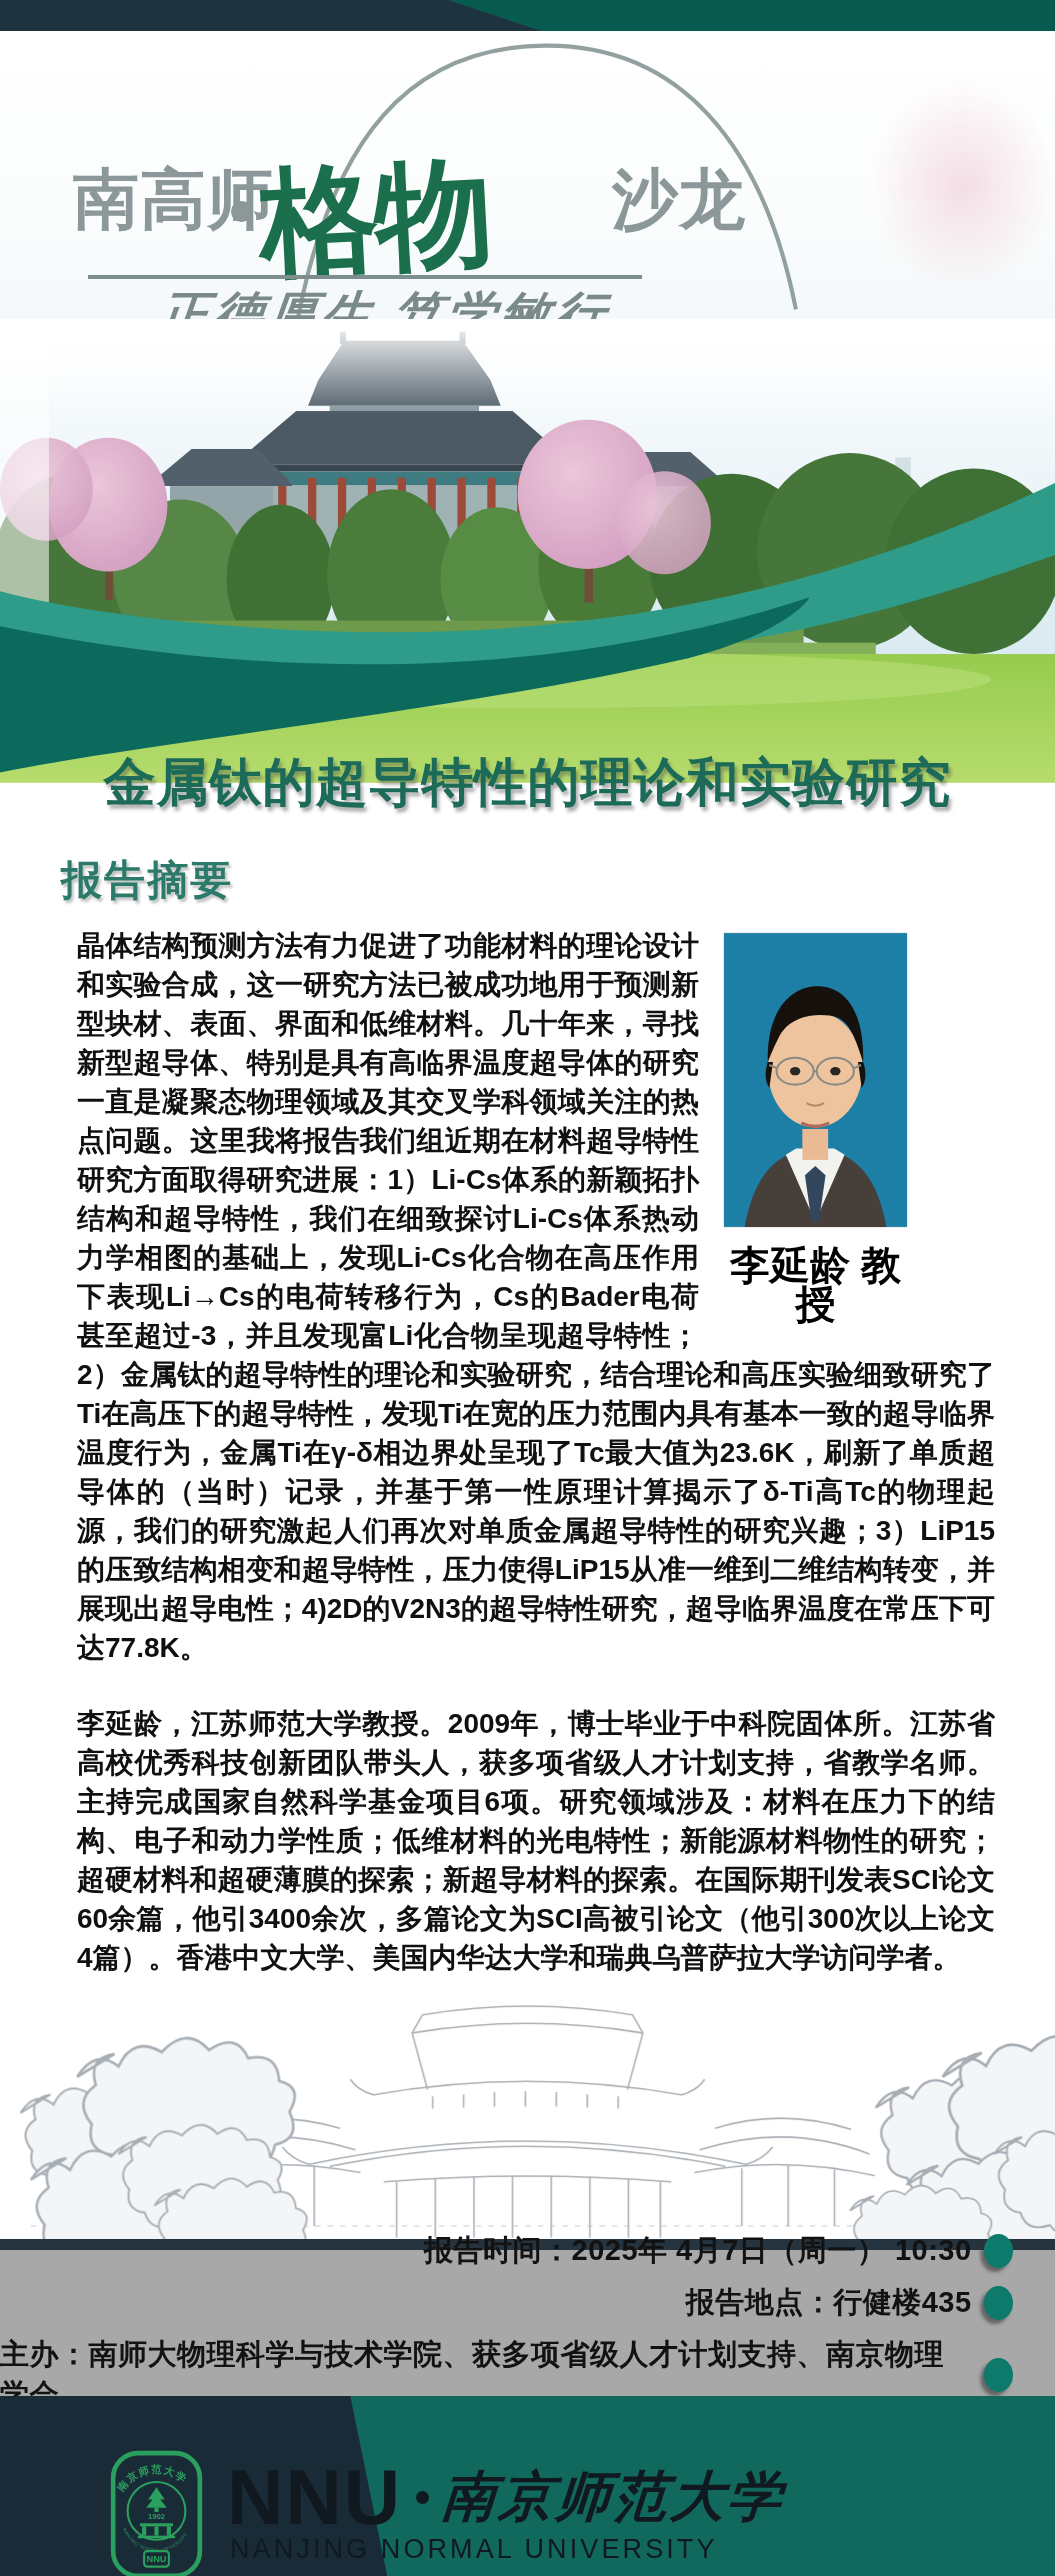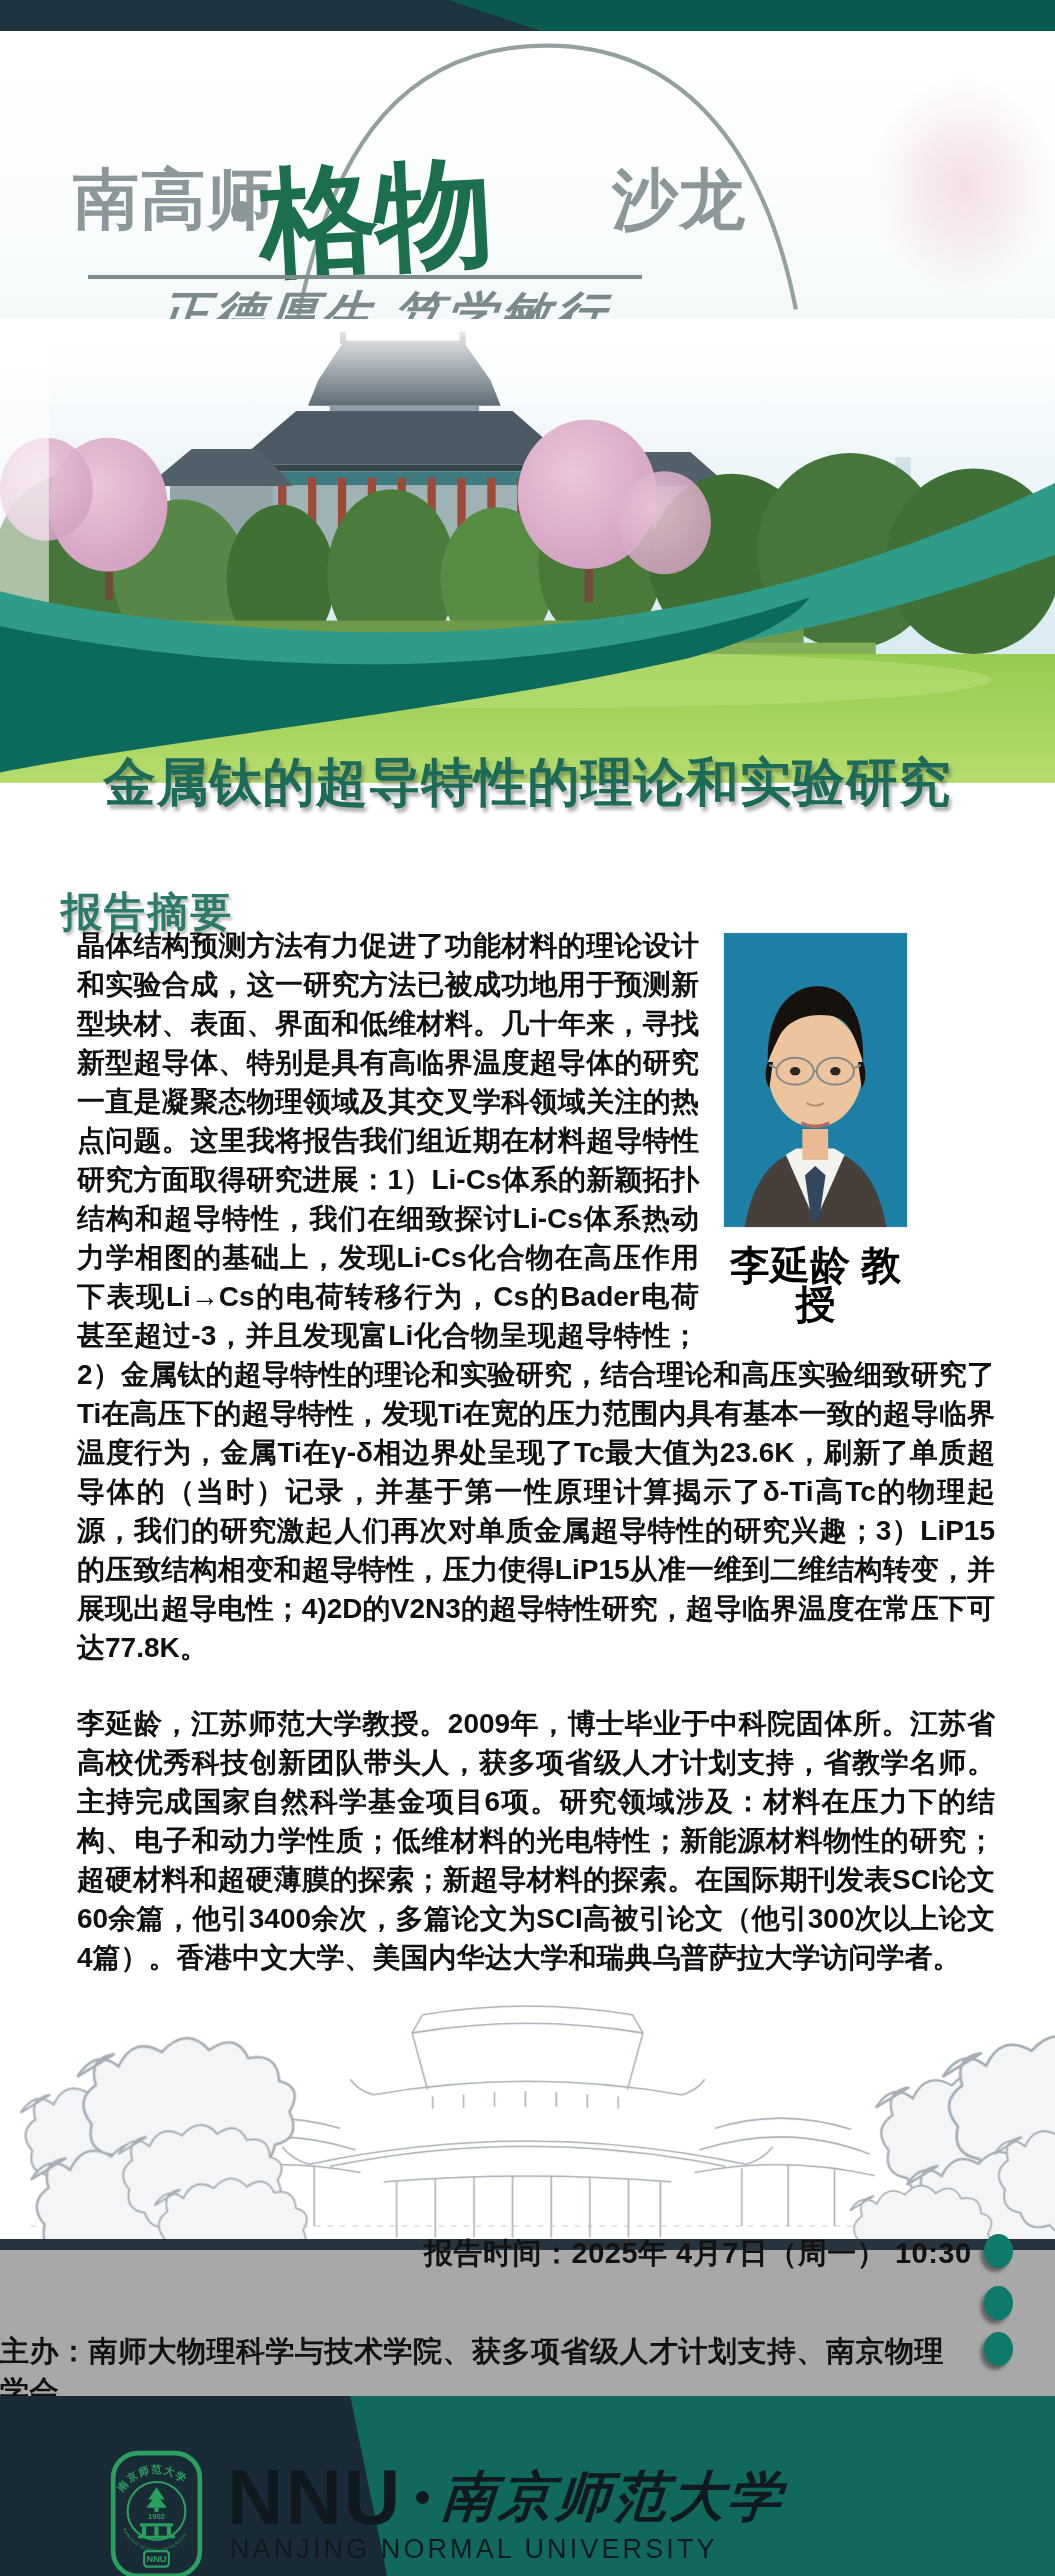--- a/index.html
+++ b/index.html
@@ -33,39 +33,39 @@
     background:radial-gradient(closest-side,rgba(238,196,210,.55),rgba(238,196,210,0));}
   
   .scene{position:absolute;left:0;top:319px;width:1055px;height:464px;}
   
   .title{position:absolute;left:0;top:748px;width:1055px;text-align:center;
     font-size:52px;font-weight:900;color:#1c6a58;letter-spacing:1px;
     text-shadow:2.6px 3.6px 3.6px rgba(70,70,70,.45);}
   
   .sec-heading{position:absolute;font-size:41px;font-weight:700;color:#2c7b6a;
     text-shadow:2.1px 2.6px 2.6px rgba(80,80,80,.35);letter-spacing:2.1px;}
-  #abstract-heading{left:61px;top:853px;margin-top:32px;}
+  #abstract-heading{left:61px;top:853px;}
   #bio-heading{left:61px;top:1620px;}
   .body-text{position:absolute;left:77px;width:918px;font-size:28px;line-height:39px;
     font-weight:700;color:#101010;text-align:justify;}
   #abstract-body{top:926px;height:670px;}
   #bio-body{top:1704px;height:289px;}
   .photo-float{float:right;width:296px;height:393px;}
   .portrait-box{margin:7.2px 89px 0 25px;width:183px;height:294px;box-shadow:0 0 0 0.5px #d8d8d8;}
   .portrait-box svg{display:block;}
   .speaker-caption{width:183px;margin:18.5px 0 0 25px;text-align:center;font-size:40px;
     font-weight:700;color:#000;}
   
   .sketch{position:absolute;left:0;top:1984px;width:1055px;height:255px;background:#ffffff;}
   
   .navy-strip{position:absolute;left:0;top:2239px;width:1055px;height:11.3px;background:#26343f;}
   .grayband{position:absolute;left:0;top:2250px;width:1055px;height:146px;background:#a8a8a8;
     display:flex;flex-direction:column;align-items:flex-end;justify-content:center;
     gap:12.4px;padding-right:42px;box-sizing:border-box;}
-  .detail-row{display:flex;align-items:flex-start;gap:12.4px;}
+  .detail-row{display:flex;align-items:center;gap:12.4px;}
   .detail-label{font-size:29px;font-weight:700;color:#121212;letter-spacing:0.5px;}
   .detail-dot{width:29px;height:34px;border-radius:50%;background:#0e7a6c;
     box-shadow:-3.6px 4.1px 3.6px rgba(45,45,45,.55);flex:0 0 auto;}
   
   .footer{position:absolute;left:0;top:2396px;width:1055px;height:242px;background:#1a2b38;}
   .footer-teal{position:absolute;left:0;top:0;width:100%;height:100%;background:#11685d;
     clip-path:polygon(33.2% 0,100% 0,100% 100%,37.9% 100%);}
   .seal{position:absolute;left:110px;top:54px;}
   .wordmark{position:absolute;left:227px;top:56px;display:flex;align-items:center;
     color:#10191f;}
@@ -245,20 +245,21 @@
     </g>
   </svg>
 
   <div class="navy-strip"></div>
   <div class="grayband">
     <div class="detail-row">
       <div class="detail-label">报告时间：2025年 4月7日（周一） 10:30</div>
       <div class="detail-dot"></div>
     </div>
     <div class="detail-row">
+      <div class="detail-label">报告地点：行健楼435</div>
       <div class="detail-dot"></div>
     </div>
     <div class="detail-row">
       <div class="detail-label">主办：南师大物理科学与技术学院、获多项省级人才计划支持、南京物理学会</div>
       <div class="detail-dot"></div>
     </div>
   </div>
 
   <div class="footer">
     <div class="footer-teal"></div>

